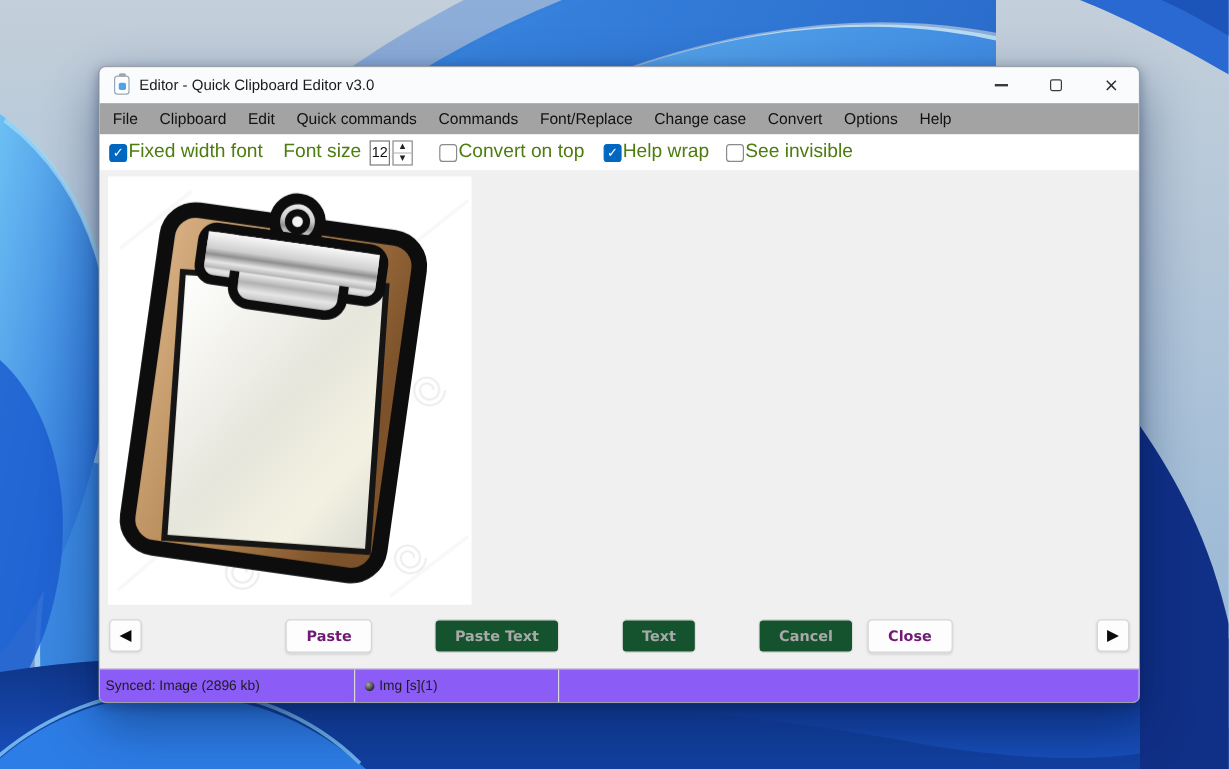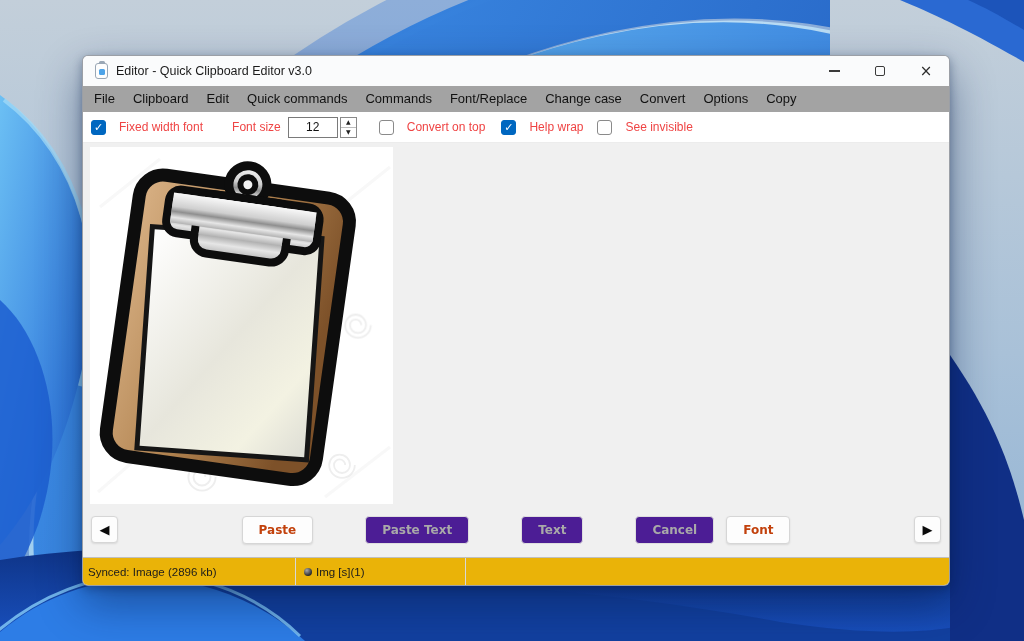--- a/index.html
+++ b/index.html
@@ -35,49 +35,49 @@
   .menubar { height:26px; flex:0 0 26px; background:#a3a3a3; display:flex; align-items:center; padding-left:2px; }
   .menu-item { font-size:13px; color:#111; padding:0 9px; line-height:26px; }
 
   
   .toolbar { height:31px; flex:0 0 31px; background:#ffffff; display:flex; align-items:center; padding-left:8px; border-bottom:1px solid #ececec; }
   .checkbox { width:15px; height:15px; border-radius:3px; border:1px solid #8a8a8a; background:#fff;
     display:inline-flex; align-items:center; justify-content:center; flex:0 0 15px; }
   .checkbox .cb-glyph { font-family:"DejaVu Sans",sans-serif; font-size:11px; color:#fff; font-weight:700; line-height:1; visibility:hidden; }
   .checkbox.checked { background:#0067c0; border-color:#0067c0; }
   .checkbox.checked .cb-glyph { visibility:visible; }
-  .tb-label { font-size:12px; color:#ef4444; margin-left:13px; }
+  .tb-label { font-size:16px; color:#4d7c0f; margin-left:1px; }
   .tb-gap-lg { width:16px; } .tb-gap-md { width:14px; }
-  .fontsize-box { width:50px; height:21px; border:1px solid #7a7a7a; background:#fff; margin-left:7px;
+  .fontsize-box { width:17px; height:21px; border:1px solid #7a7a7a; background:#fff; margin-left:7px;
     font-size:12px; color:#111; display:flex; align-items:center; justify-content:center; }
   .spinner { width:17px; height:21px; margin-left:2px; border:1px solid #8a8a8a; background:#fff;
     display:flex; flex-direction:column; }
   .spin-btn { flex:1; display:flex; align-items:center; justify-content:center;
     font-family:"DejaVu Sans",sans-serif; font-size:6px; color:#222; line-height:1; }
   .spin-btn.up { border-bottom:1px solid #bdbdbd; }
 
   
   .content { position:relative; flex:1 1 auto; background:#f0f0f0; }
   .image-panel { position:absolute; left:7px; top:4px; width:303px; height:357px; background:#ffffff; overflow:hidden; }
   .image-panel svg { display:block; }
 
   
   .btn-row { position:absolute; left:0; right:0; bottom:13px; height:28px;
     display:flex; align-items:center; justify-content:center; gap:12px; }
   .btn { height:28px; padding:0 16px; background:#fdfdfd; border:1px solid #d6d6d6; border-radius:4px;
-    font-family:"DejaVu Sans","Liberation Sans",sans-serif; font-weight:700; font-size:12px; color:#c2410c;
+    font-family:"DejaVu Sans","Liberation Sans",sans-serif; font-weight:700; font-size:12px; color:#701a75;
     display:flex; align-items:center; justify-content:center; box-shadow:0 1px 2px rgba(0,0,0,.10); }
-  .btn.disabled { color:#a9a9a9; background:#4c1d95; border-color:#dedede; box-shadow:none;margin-left:40px; }
+  .btn.disabled { color:#a9a9a9; background:#14532d; border-color:#dedede; box-shadow:none;margin-left:40px; }
   .arrow-btn { position:absolute; bottom:14px; width:27px; height:27px; background:#fdfdfd; border:1px solid #d6d6d6;
     border-radius:4px; display:flex; align-items:center; justify-content:center; box-shadow:0 1px 2px rgba(0,0,0,.10); }
   .arrow-btn.left { left:8px; } .arrow-btn.right { right:8px; }
   .arrow-glyph { font-family:"DejaVu Sans",sans-serif; font-size:13px; color:#0a0a0a; line-height:1; }
 
   
-  .statusbar { height:28px; flex:0 0 28px; background:#eab308; border-top:1px solid #bfbfbf; display:flex; align-items:stretch; }
+  .statusbar { height:28px; flex:0 0 28px; background:#8b5cf6; border-top:1px solid #bfbfbf; display:flex; align-items:stretch; }
   .status-seg { display:flex; align-items:center; padding-left:5px; font-size:11.5px; color:#1c1c1c;
     border-right:1px solid #d8d8d8; overflow:hidden; white-space:nowrap; }
   .seg-1 { flex:0 0 213px; } .seg-2 { flex:0 0 298px; } .seg-3 { flex:0 0 170px; } .seg-4 { flex:1 1 auto; border-right:none; }
   .status-ball { width:8px; height:8px; border-radius:50%; margin:0 4px 0 3px; flex:0 0 8px;
     background:radial-gradient(circle at 35% 30%, #a8a8a8, #2c2c2c 70%); }
 </style>
 </head>
 <body>
 
 <div class="desktop">
@@ -152,21 +152,21 @@
     <div class="menubar">
       <span class="menu-item">File</span>
       <span class="menu-item">Clipboard</span>
       <span class="menu-item">Edit</span>
       <span class="menu-item">Quick commands</span>
       <span class="menu-item">Commands</span>
       <span class="menu-item">Font/Replace</span>
       <span class="menu-item">Change case</span>
       <span class="menu-item">Convert</span>
       <span class="menu-item">Options</span>
-      <span class="menu-item">Copy</span>
+      <span class="menu-item">Help</span>
     </div>
 
     <div class="toolbar">
       <span class="checkbox checked">
           <span class="cb-glyph">✓</span>
         </span>
       <span class="tb-label">Fixed width font</span>
       <span class="tb-gap-lg"></span>
       <span class="tb-label">Font size</span>
       <span class="fontsize-box">12</span>
@@ -272,21 +272,21 @@
       </div>
       <div class="arrow-btn right">
         <span class="arrow-glyph">▶</span>
       </div>
 
       <div class="btn-row">
         <div class="btn">Paste</div>
         <div class="btn disabled">Paste Text</div>
         <div class="btn disabled">Text</div>
         <div class="btn disabled">Cancel</div>
-        <div class="btn">Font</div>
+        <div class="btn">Close</div>
       </div>
     </div>
 
     <div class="statusbar">
       <div class="status-seg seg-1">Synced: Image (2896 kb)</div>
       <div class="status-seg seg-3">
         <span class="status-ball"></span>
         <span>Img [s](1)</span>
       </div>
       <div class="status-seg seg-4"></div>

